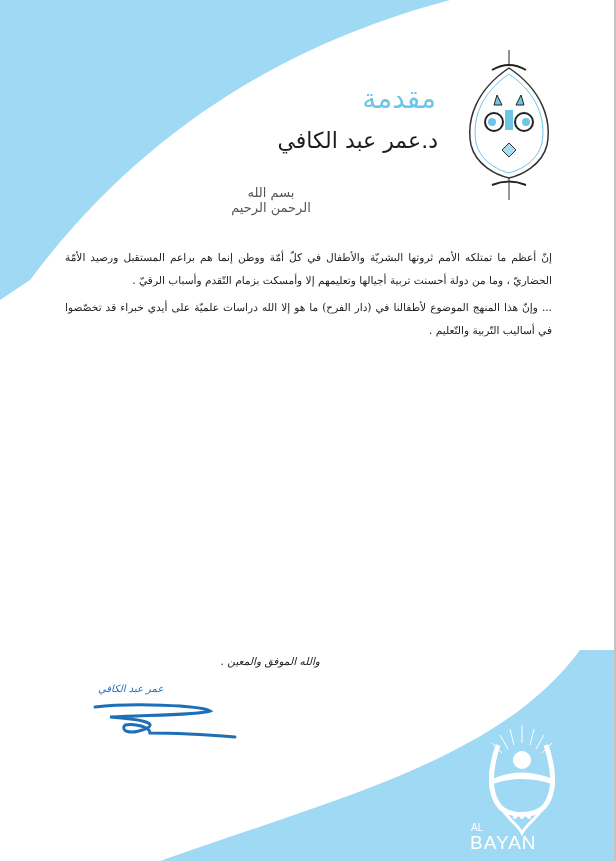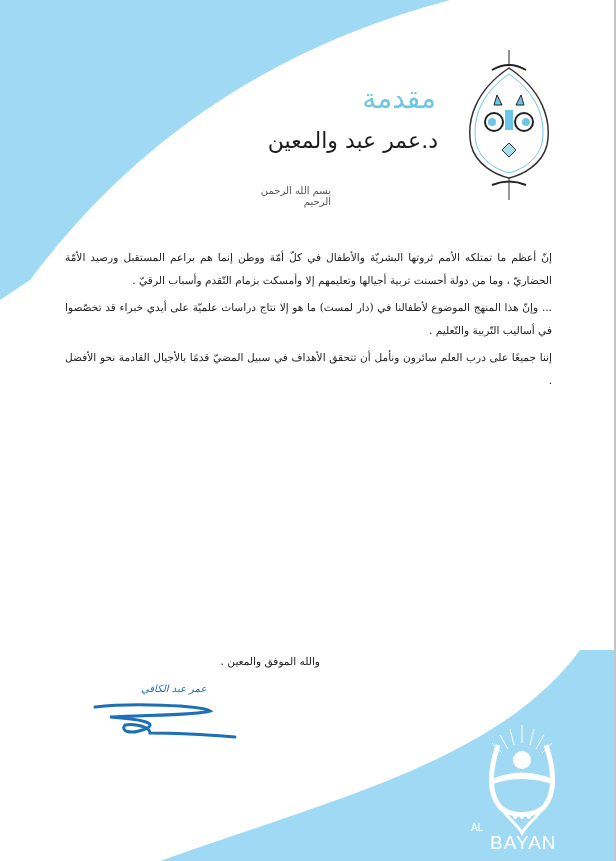--- a/index.html
+++ b/index.html
@@ -18,46 +18,46 @@
       position: absolute; right: 180px; top: 82px;
       color: #6cc6e6; font-size: 28px; direction: rtl; letter-spacing: 0.5px;
       font-family: "DejaVu Sans", sans-serif;
     }
     .author {
       position: absolute; right: 178px; top: 128px;
       color: #1c1c1c; font-size: 22px; direction: rtl;
       font-family: "DejaVu Sans", sans-serif;
     }
     .basmala {
-      position: absolute; left: 251px; top: 185px; width: 80px; 
-      font-size: 10px; color: #555; direction: rtl;
+      position: absolute; left: 231px; top: 185px; width: 80px; text-align: center;
+      font-size: 13px; color: #555; direction: rtl;
     }
 
     .body-text {
       position: absolute; left: 65px; right: 64px; top: 230px;
       direction: rtl; text-align: justify; text-align-last: right;
       font-family: "DejaVu Serif", serif;
       font-size: 10.6px; line-height: 22.5px; color: #222; margin-top: 16px;
     }
     .body-text p { margin: 0 0 5px 0; }
 
     .closing {
       position: absolute; left: 160px; top: 655px; width: 160px;
       direction: rtl; text-align: right;
-      font-family: "DejaVu Serif", serif; font-size: 10.6px; color: #222;
+      font-family: "DejaVu Serif", serif; font-size: 10.6px; color: #222; font-style: italic;
     }
     .signature { position: absolute; left: 90px; top: 685px; width: 150px; height: 60px; }
     .sig-name {
       position: absolute; left: 98px; top: 683px; font-size: 10px; color: #1d6fb8;
-      direction: rtl; font-style: italic; font-family: "DejaVu Serif", serif; margin-left: 43px;
+      direction: rtl; font-style: italic; font-family: "DejaVu Serif", serif;
     }
 
     .logo { position: absolute; left: 470px; top: 725px; width: 105px; height: 130px; }
     .logo-text {
-      position: absolute; left: 490px; top: 832px; color: #ffffff;
+      position: absolute; left: 470px; top: 832px; color: #ffffff;
       font-family: "Liberation Sans", sans-serif; font-size: 19px; letter-spacing: 1px;
     }
     .logo-al {
       position: absolute; left: 471px; top: 822px; color: #ffffff;
       font-family: "Liberation Sans", sans-serif; font-size: 10px;
     }
   </style>
 </head>
 <body>
 
@@ -79,27 +79,26 @@
     <circle cx="64" cy="72" r="4" fill="#6cc6e6"></circle>
     <path d="M35,45 l5,10 l-8,0 Z" fill="#6cc6e6" stroke="#222" stroke-width="1"></path>
     <path d="M59,45 l-5,10 l8,0 Z" fill="#6cc6e6" stroke="#222" stroke-width="1"></path>
     <rect x="43" y="60" width="8" height="20" fill="#6cc6e6"></rect>
     <path d="M40,100 l7,-7 l7,7 l-7,7 Z" fill="#a8dcef" stroke="#333" stroke-width="1"></path>
     <path d="M30,135 Q47,128 64,135" stroke="#222" stroke-width="2" fill="none"></path>
     <line x1="47" y1="128" x2="47" y2="150" stroke="#333" stroke-width="1"></line>
   </svg>
 
   <div class="title">مقدمة</div>
-  <div class="author">د.عمر عبد والمعين</div>
+  <div class="author">د.عمر عبد الكافي</div>
   <div class="basmala">بسم الله الرحمن الرحيم</div>
 
   <div class="body-text">
     <p>إنّ أعظم ما تمتلكه الأمم ثروتها البشريّة والأطفال في كلّ أمّة ووطن إنما هم براعم المستقبل ورصيد الأمّة الحضاريّ ، وما من دولة أحسنت تربية أجيالها وتعليمهم إلا وأمسكت بزمام التّقدم وأسباب الرقيّ .</p>
-    <p>... وإنّ هذا المنهج الموضوع لأطفالنا في (دار لمست) ما هو إلا نتاج دراسات علميّة على أيدي خبراء قد تخصّصوا في أساليب التّربية والتّعليم .</p>
-    <p>إننا جميعًا على درب العلم سائرون ونأمل أن تتحقق الأهداف في سبيل المضيّ قدمًا بالأجيال القادمة نحو الأفضل .</p>
+    <p>... وإنّ هذا المنهج الموضوع لأطفالنا في (دار الفرح) ما هو إلا الله دراسات علميّة على أيدي خبراء قد تخصّصوا في أساليب التّربية والتّعليم .</p>
   </div>
 
   <div class="closing">والله الموفق والمعين .</div>
 
   <div class="sig-name">عمر عبد الكافي</div>
   <svg class="signature" viewBox="0 0 150 60">
     <path d="M5,22 C40,18 110,20 120,26 C110,30 60,30 20,32 C50,34 70,38 55,44 C40,50 30,46 35,40 C45,38 60,42 60,48 C90,48 120,50 145,52" stroke="#1d6fb8" stroke-width="3" fill="none" stroke-linecap="round"></path>
   </svg>
 
   <svg class="logo" viewBox="0 0 105 130">

